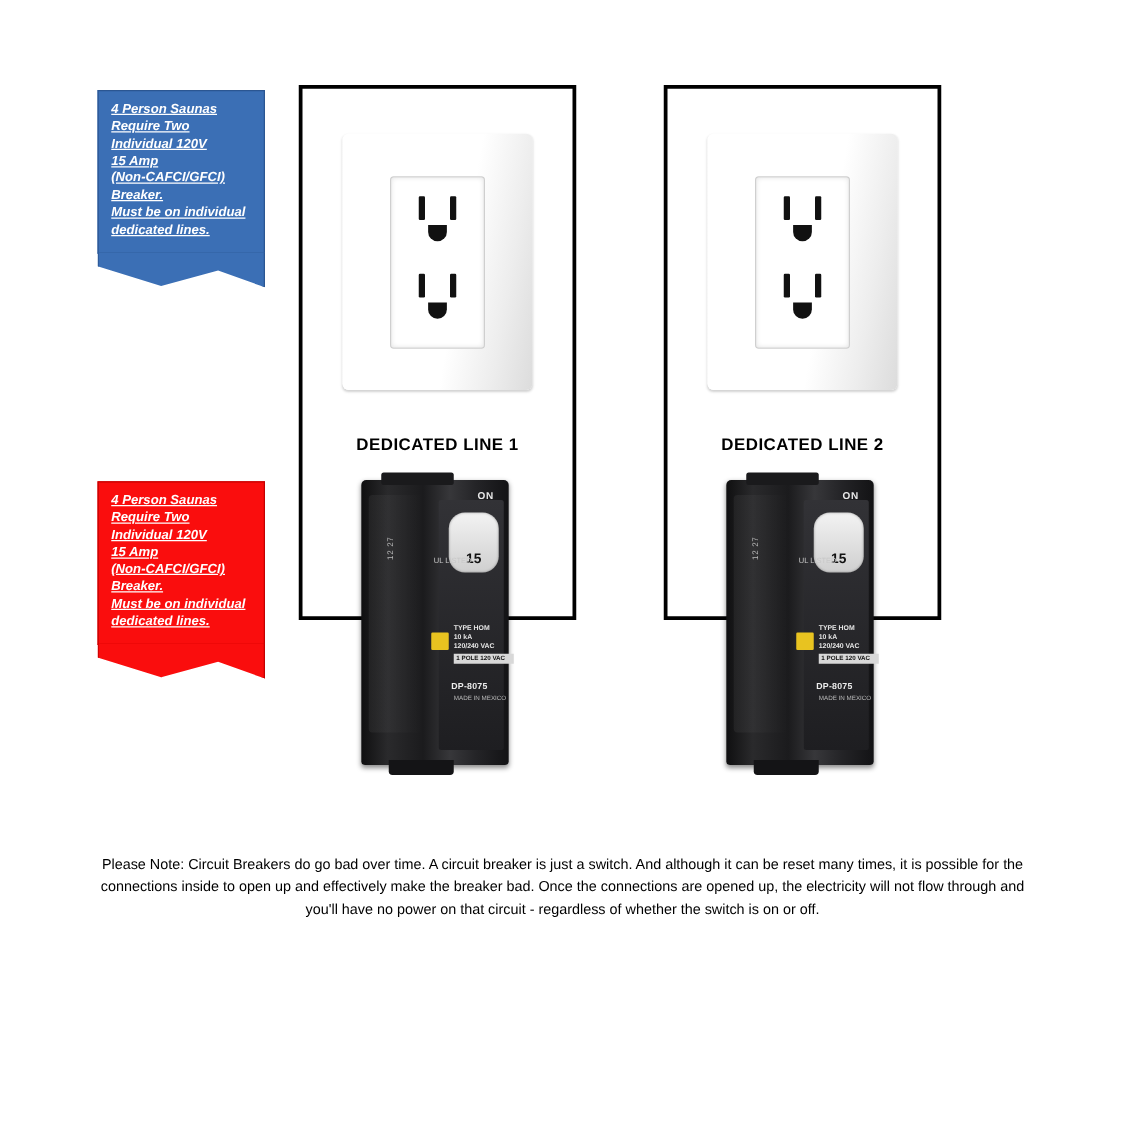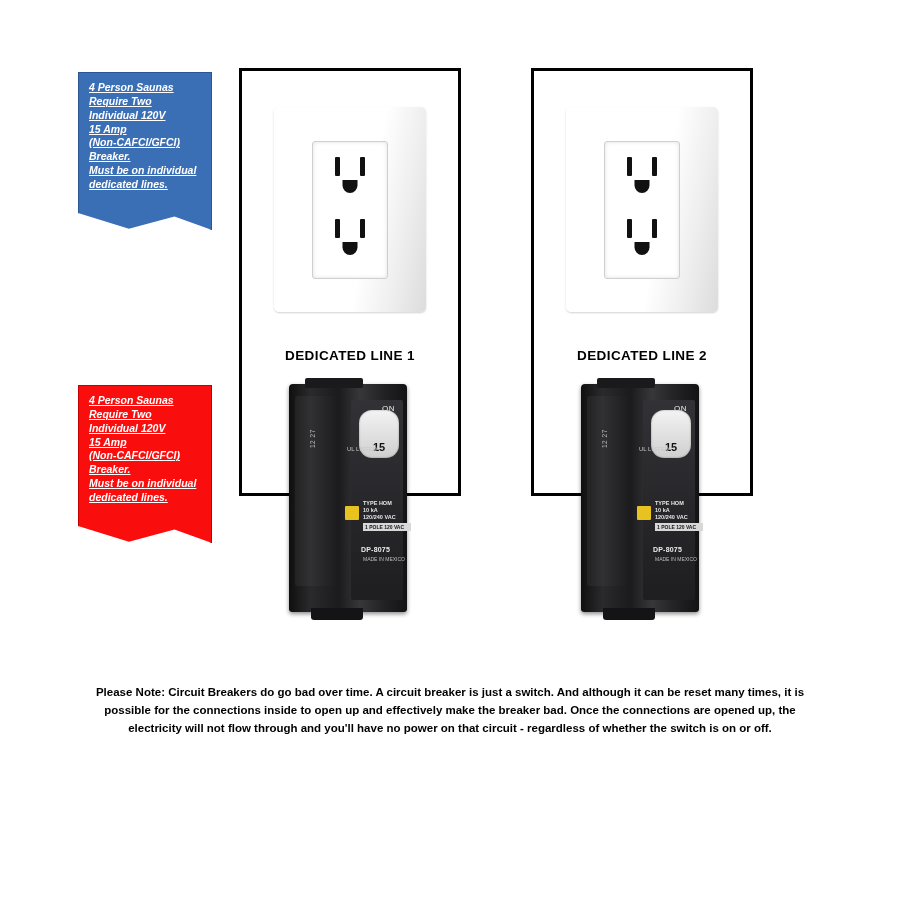--- a/index.html
+++ b/index.html
@@ -214,23 +214,23 @@
     bottom: 5px;
     text-align: center;
     font-size: 11px;
     font-weight: bold;
     color: #111111;
     font-family: "Liberation Sans", sans-serif;
   }
   .on-text {
     position: absolute;
     right: 12px;
-    top: 20px;
+    top: 8px;
     font-size: 8px;
-    font-weight: normal;
+    font-weight: bold;
     color: #e8e8e8;
     letter-spacing: 0.5px;
   }
   .side-code {
     position: absolute;
     left: 20px;
     top: 64px;
     font-size: 6.5px;
     color: #b9b9b9;
     transform: rotate(-90deg);
@@ -292,21 +292,21 @@
   }
 
   
   .note {
     position: absolute;
     left: 80px;
     top: 684px;
     width: 740px;
     text-align: center;
     font-size: 11.5px;
-    font-weight: bold;
+    font-weight: normal;
     line-height: 1.55;
     color: #000000;
   }
 </style>
 </head>
 <body>
 
 <div class="callout callout-blue">
   <div class="ribbon-body">
     <span class="line">4 Person Saunas</span>

